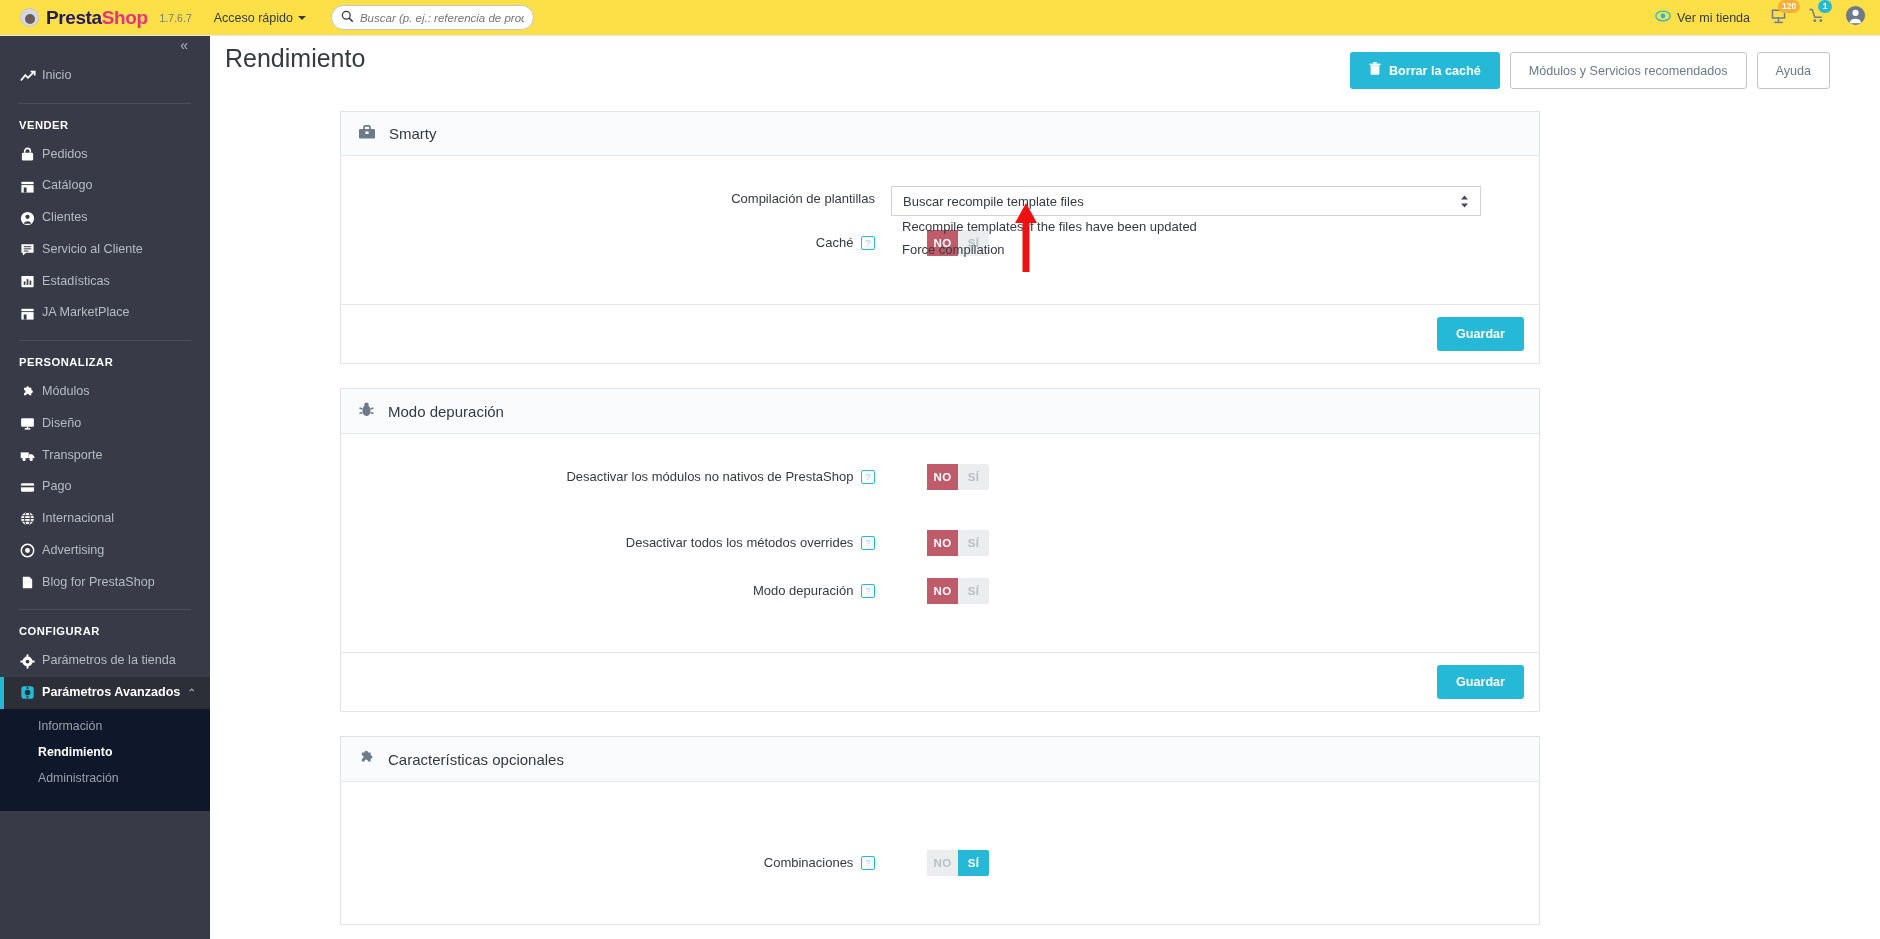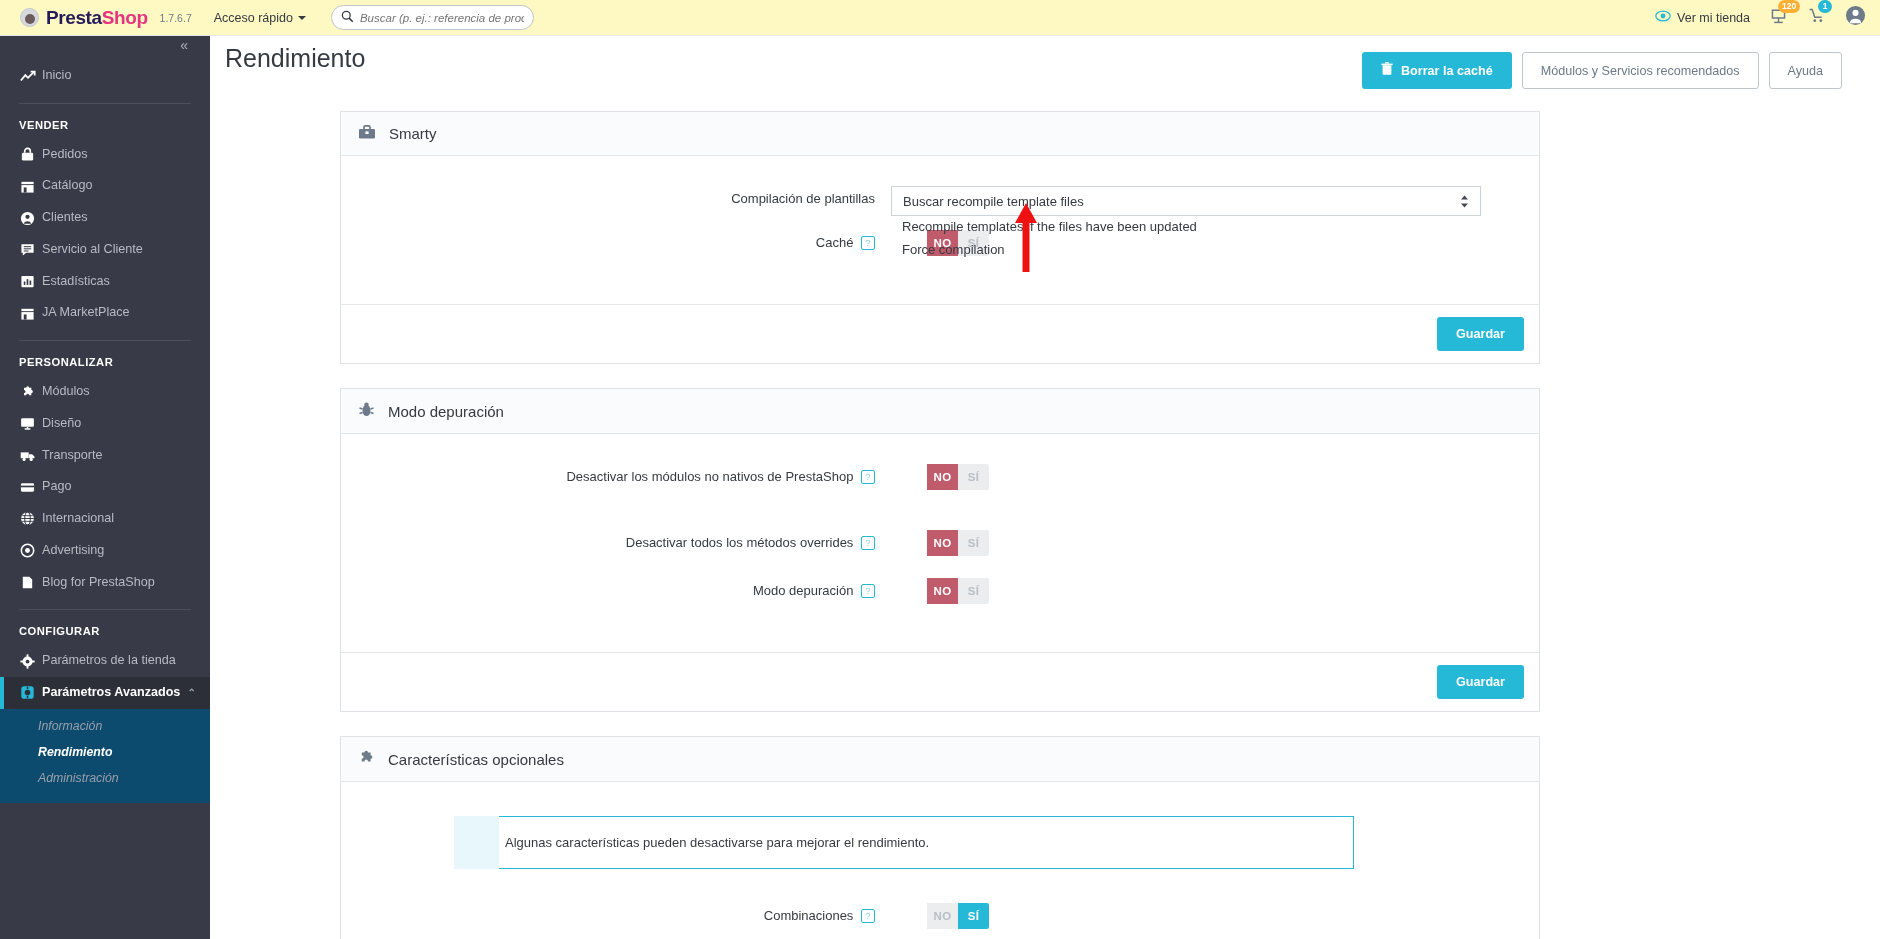--- a/index.html
+++ b/index.html
@@ -7,21 +7,21 @@
     width: 1880px; height: 939px;
     font-family: "Liberation Sans", sans-serif;
     background: #ffffff;
     overflow: hidden;
   }
 
   
   .topbar {
     position: absolute; top: 0; left: 0;
     width: 1880px; height: 36px;
-    background: #fef9c3;
+    background: #fde047;
     border-bottom: 1px solid #e5e7ea;
     display: flex; align-items: center;
     z-index: 40;
   }
   .logo-wrap { display: flex; align-items: center; margin-left: 20px; gap: 7px; }
   .logo-mark {
     width: 19px; height: 19px; border-radius: 50%;
     background: #d6d9de;
     position: relative; overflow: hidden;
     border: 1px solid #c4c8cd;
@@ -106,21 +106,21 @@
     letter-spacing: 0.5px; padding: 4px 0 8px 19px;
   }
 
   .nav-item.active {
     background: #2c2e38; color: #ffffff; font-weight: bold;
     border-left: 4px solid #25b9d7; padding-left: 15px;
   }
   .nav-item.active .nav-ico { color: #25b9d7; }
   .chev-up { margin-left: auto; margin-right: 14px; color: #9aa0ab; font-size: 10px; }
 
-  .subnav { background: #0c4a6e; padding: 4px 0 12px 0; font-style: italic; }
+  .subnav { background: #0f172a; padding: 4px 0 20px 0; }
   .subnav-item {
     padding: 6px 0 6px 38px; font-size: 12.3px;
     color: #9aa0ab; cursor: pointer;
   }
   .subnav-item.active { color: #ffffff; font-weight: bold; }
 
   
   .main {
     position: absolute; top: 36px; left: 210px;
     width: 1670px; height: 903px;
@@ -128,21 +128,21 @@
     overflow: hidden;
   }
   .breadcrumb {
     font-size: 12.3px; color: #6c7a89;
     padding: 9px 0 0 15px;
   }
   .breadcrumb .sep { margin: 0 3px; }
 
   .page-head { display: flex; align-items: flex-start; padding: 8px 0 0 15px; }
   .page-title { font-size: 25px; color: #363a41; font-weight: normal; }
-  .head-actions { margin-left: auto; margin-right: 38px; display: flex; gap: 10px; padding-top: 8px; }
+  .head-actions { margin-left: auto; margin-right: 50px; display: flex; gap: 10px; padding-top: 8px; }
 
   .btn {
     font-size: 12.6px; border-radius: 3px;
     padding: 9px 18px; cursor: pointer;
     font-family: "Liberation Sans", sans-serif;
     white-space: nowrap; border: 1px solid transparent;
   }
   .btn-primary { background: #25b9d7; color: #ffffff; font-weight: bold; display: flex; align-items: center; gap: 8px; }
   .btn-outline { background: #ffffff; color: #6c7a89; border: 1px solid #bfc5cb; }
 
@@ -650,33 +650,20 @@
     <div class="panel">
       <div class="panel-header">
         <span>
           <svg width="17" height="17" viewBox="0 0 17 17">
               <path d="M6 2 a1.8 1.8 0 0 1 3.6 0 h2.6 v2.6 a1.8 1.8 0 0 1 0 3.6 v2.6 h-2.6 a1.8 1.8 0 0 0 -3.6 0 h-2.6 v-2.6 a1.8 1.8 0 0 0 0 -3.6 v-2.6 z" fill="#6c7a89" transform="translate(0.4,1.6)"></path>
             </svg>
         </span>
         <span>Características opcionales</span>
       </div>
       <div class="panel-body" style="padding-top:34px;">
-        <div class="alert-wrap">
-          <div class="alert-ico-box"></div>
-          <div class="alert-info">
-            <span class="alert-ico">
-              <svg width="20" height="20" viewBox="0 0 20 20">
-                  <circle cx="10" cy="10" r="8.6" fill="none" stroke="#25b9d7" stroke-width="1.5"></circle>
-                  <circle cx="10" cy="5.6" r="1.1" fill="#25b9d7"></circle>
-                  <rect x="9.1" y="8.2" width="1.8" height="6.6" fill="#25b9d7"></rect>
-                </svg>
-            </span>
-            <span>Algunas características pueden desactivarse para mejorar el rendimiento.</span>
-          </div>
-        </div>
 
         <div class="form-row" style="margin-top:34px;">
           <div class="form-label">
             <span>Combinaciones</span>
             <span class="help-q">?</span>
           </div>
           <div class="form-control">
             <div class="toggle">
               <span class="off">NO</span>
               <span class="on-yes">SÍ</span>

